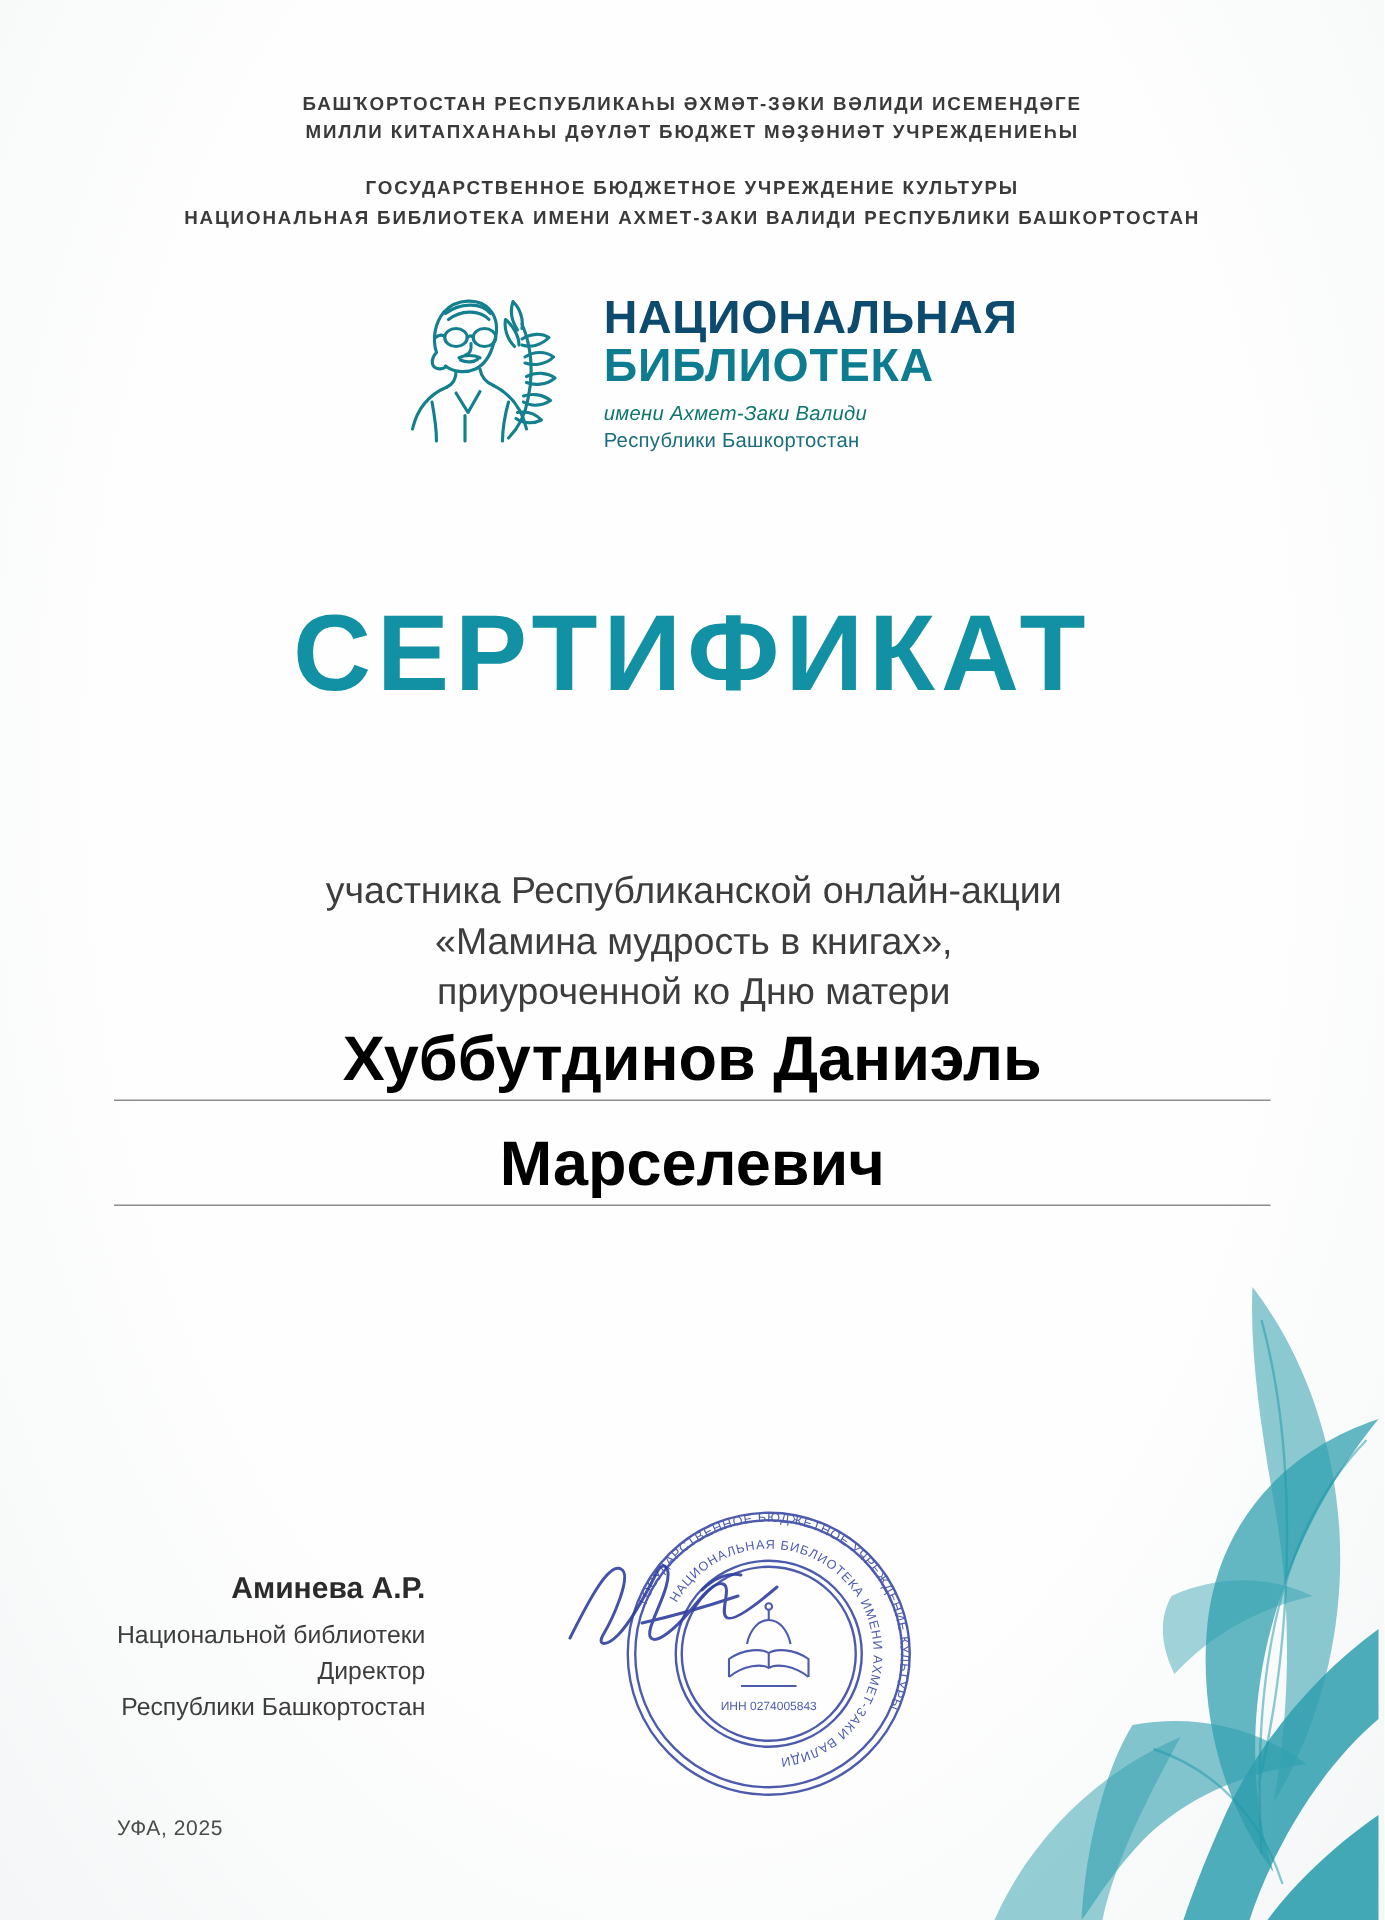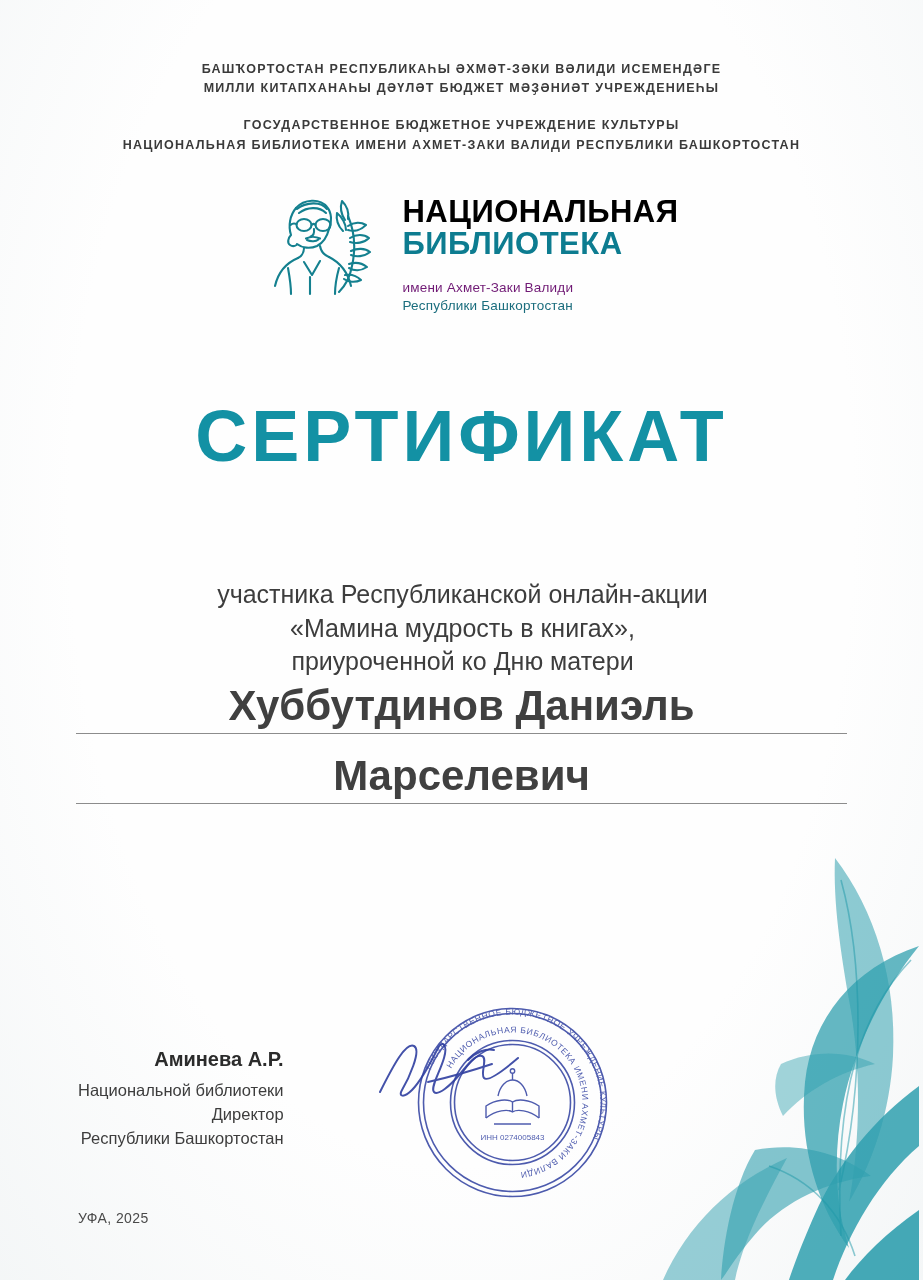--- a/index.html
+++ b/index.html
@@ -72,36 +72,37 @@
     flex: 0 0 auto;
     margin-right: 8px;
   }
   .logo-text {
     padding-top: 14px;
   }
   .logo-title1 {
     font-size: 31px;
     font-weight: bold;
     letter-spacing: 0.5px;
-    color: #000000;
+    color: #0c4a6e;
     line-height: 1.02;
   }
   .logo-title2 {
     font-size: 31px;
     font-weight: bold;
     letter-spacing: 0.5px;
     color: #0d7c90;
     line-height: 1.02;
   }
   .logo-sub1 {
-    margin-top: 20px;
+    margin-top: 8px;
     font-size: 13.5px;
-    color: #701a75;
+    color: #0f766e;
     letter-spacing: 0.2px;
     line-height: 1.3;
+    font-style: italic;
   }
   .logo-sub2 {
     font-size: 13.5px;
     color: #1a6d7d;
     letter-spacing: 0.2px;
     line-height: 1.3;
   }
 
   
   .cert-title {
@@ -134,21 +135,21 @@
   .name-block {
     position: absolute;
     top: 682px;
     left: 70px;
     right: 70px;
     text-align: center;
   }
   .name-line {
     font-size: 42px;
     font-weight: bold;
-    color: #404040;
+    color: #000000;
     line-height: 1.12;
     padding-bottom: 4px;
   }
   .name-rule {
     height: 1px;
     background: #8c8c8c;
     margin: 0 6px 18px 6px;
   }
   .name-rule.second {
     margin-top: 0;

